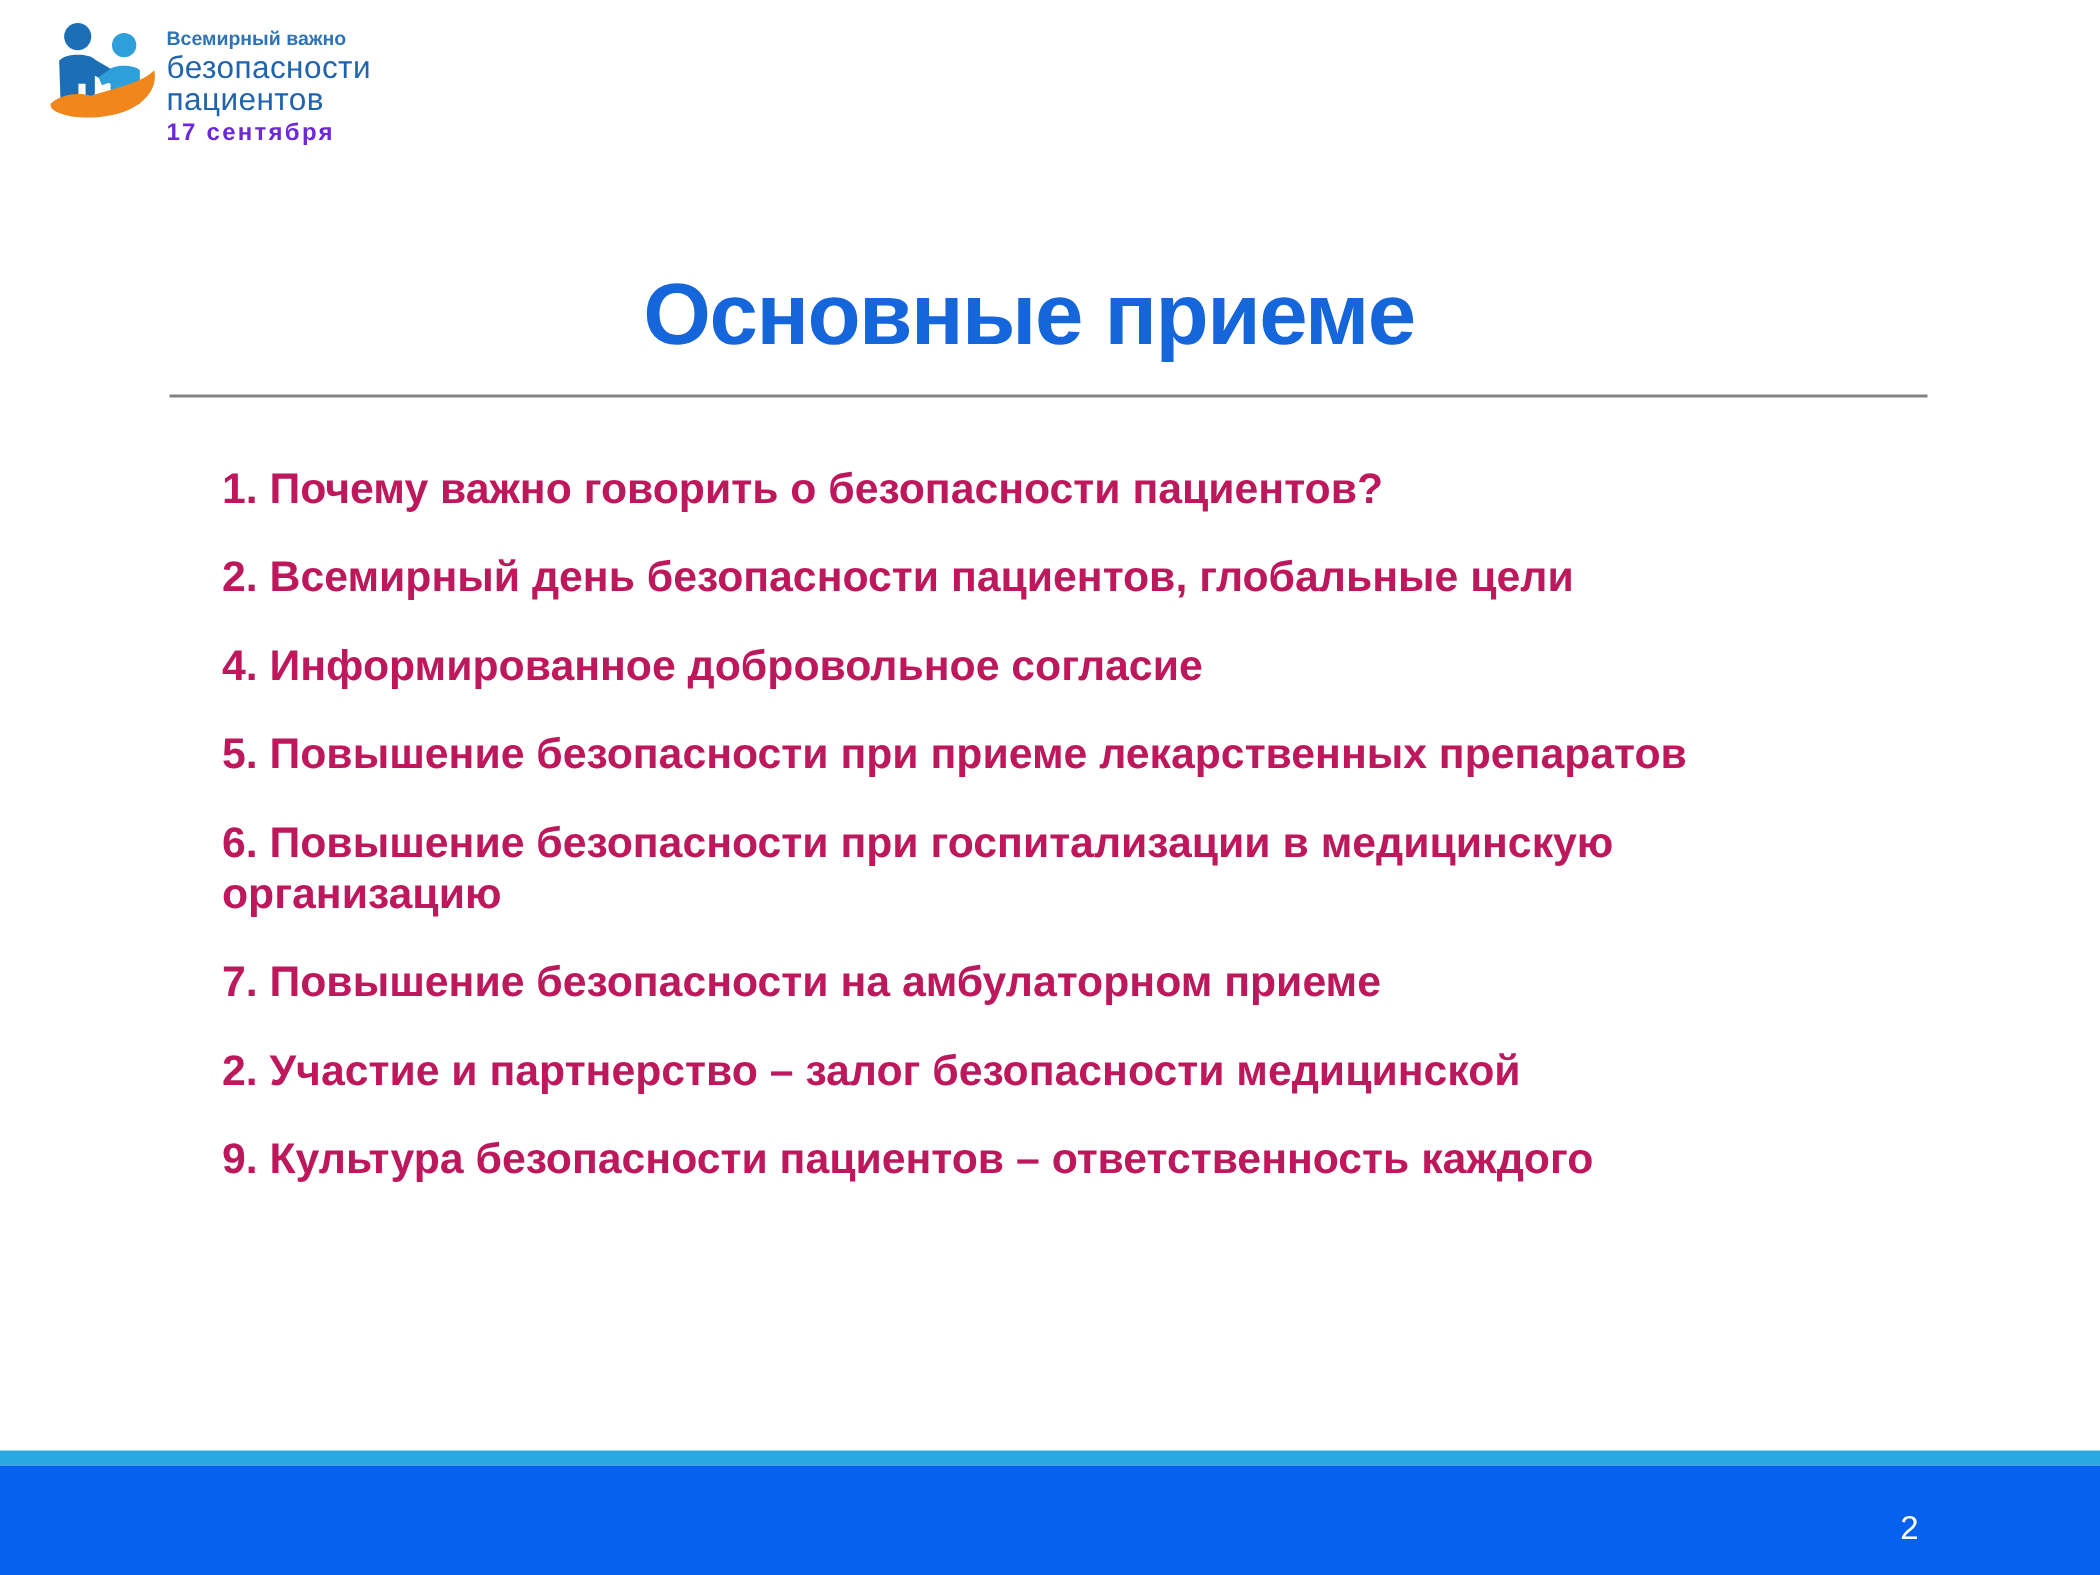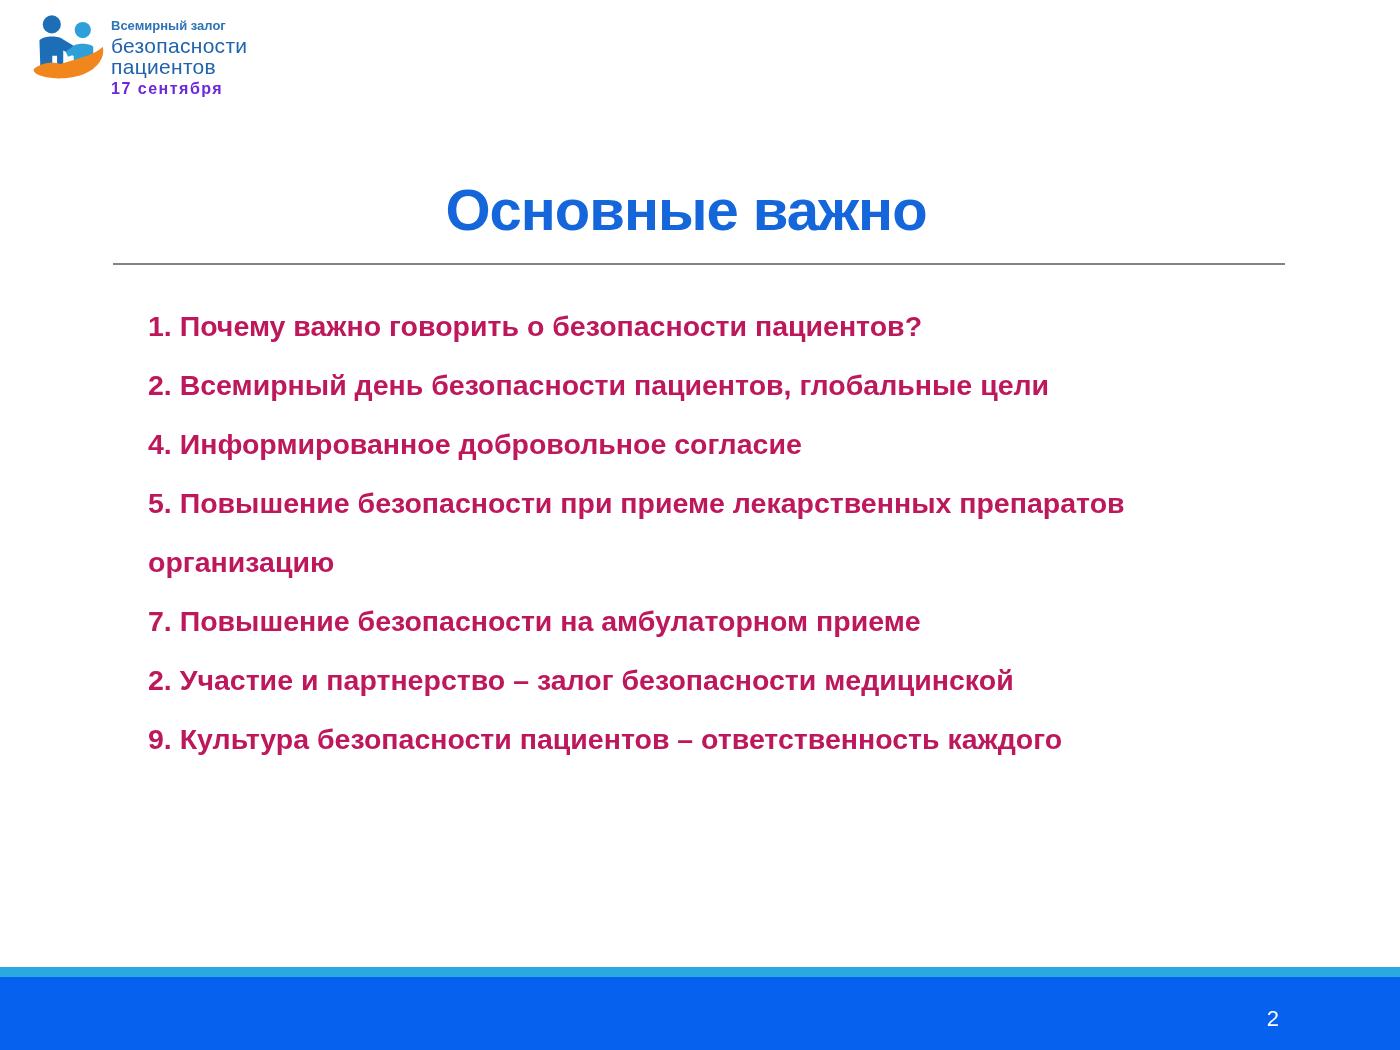--- a/index.html
+++ b/index.html
@@ -53,44 +53,45 @@
 
       <circle cx="21" cy="13" r="9.5" fill="#1c6fb7"></circle>
       <path fill="#1c6fb7" d="M8,30 C12,24.5 29,24.5 33,29 L50,39 L56,34.5 L59.5,41 L49,48.5 L33,40.5 L33,59 L26.5,59 L26.5,46 L21.5,46 L21.5,59 L9,59 Z"></path>
 
       <circle cx="53.5" cy="19" r="8.5" fill="#2e9fd9"></circle>
       <path fill="#2e9fd9" d="M42,37 C46,32 61,32.5 64.5,36.5 L64.5,60 L56.5,60 L56.5,48 L52,48 L52,60 L44,60 L44,45 L38,47 L35.5,41.5 Z"></path>
 
       <path fill="#f1861d" d="M2,60 C10,53 22,52 30,54.5 L52,48 C61,45 70,41.5 74.5,36.5 C77,47 70.5,58 56,64.5 C42,70.5 20,71.5 8,66.5 C3.5,64.5 1.5,62.5 2,60 Z"></path>
     </svg>
     <div class="logo-text">
-      <div class="logo-line1">Всемирный залог</div>
+      <div class="logo-line1">Всемирный важно</div>
       <div class="logo-line2">безопасности</div>
       <div class="logo-line3">пациентов</div>
       <div class="logo-date">17 сентября</div>
     </div>
   </header>
 
-  <h1 class="title">Основные важно</h1>
+  <h1 class="title">Основные приеме</h1>
   <hr class="divider">
 
   <main class="theses">
     <p class="thesis">
       <span class="tline">1. Почему важно говорить о безопасности пациентов?</span>
     </p>
     <p class="thesis">
       <span class="tline">2. Всемирный день безопасности пациентов, глобальные цели</span>
     </p>
     <p class="thesis">
       <span class="tline">4. Информированное добровольное согласие</span>
     </p>
     <p class="thesis">
       <span class="tline">5. Повышение безопасности при приеме лекарственных препаратов</span>
     </p>
     <p class="thesis">
+      <span class="tline">6. Повышение безопасности при госпитализации в медицинскую</span>
       <span class="tline">организацию</span>
     </p>
     <p class="thesis">
       <span class="tline">7. Повышение безопасности на амбулаторном приеме</span>
     </p>
     <p class="thesis">
       <span class="tline">2. Участие и партнерство – залог безопасности медицинской</span>
     </p>
     <p class="thesis">
       <span class="tline">9. Культура безопасности пациентов – ответственность каждого</span>

